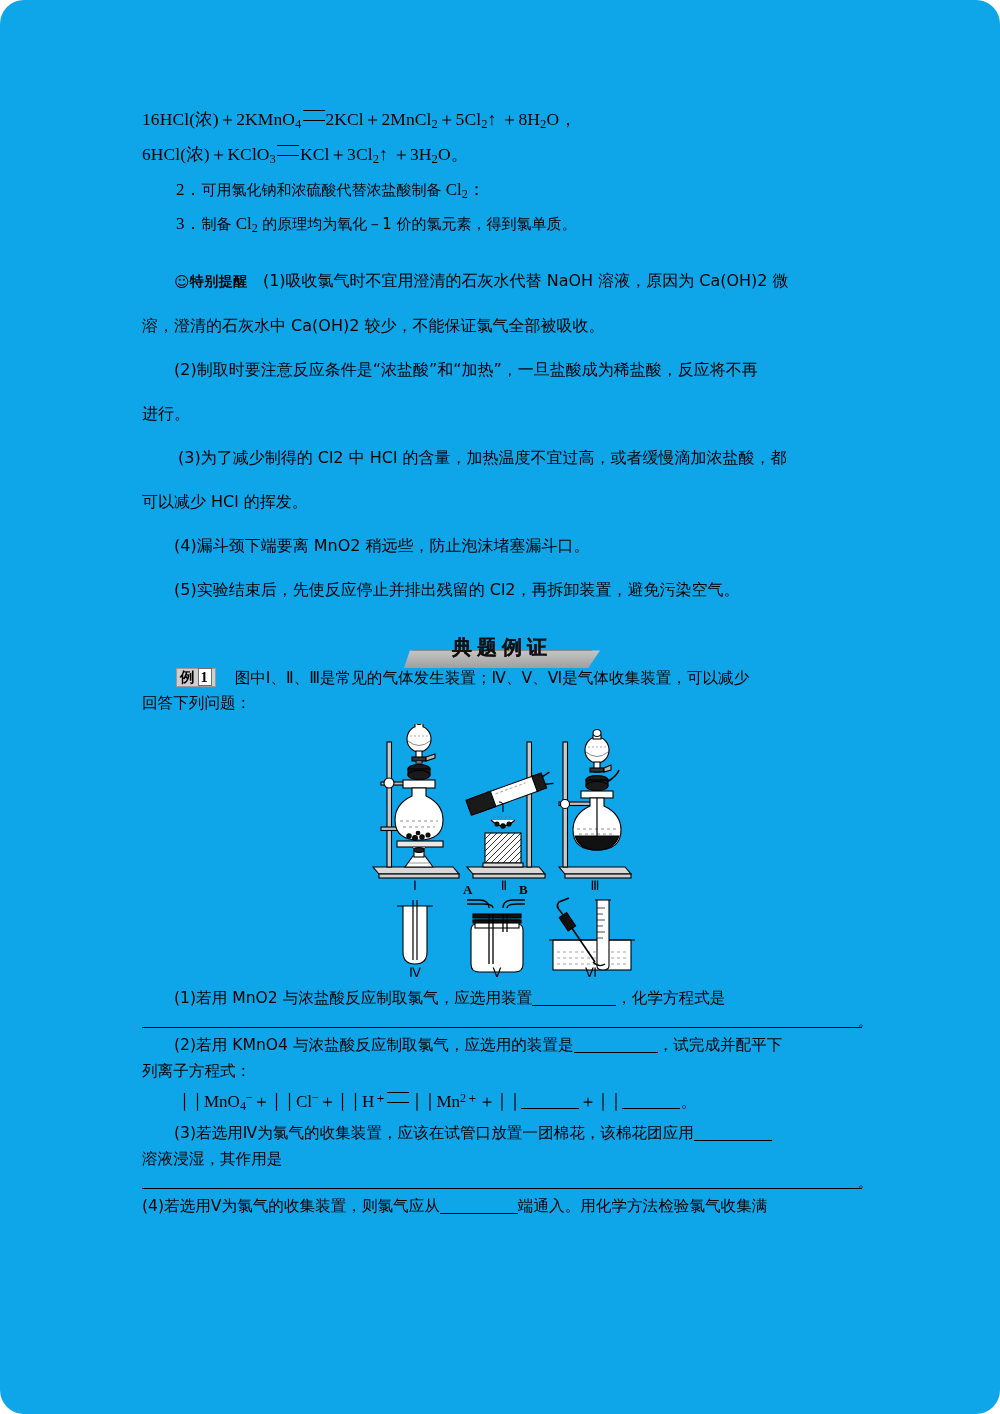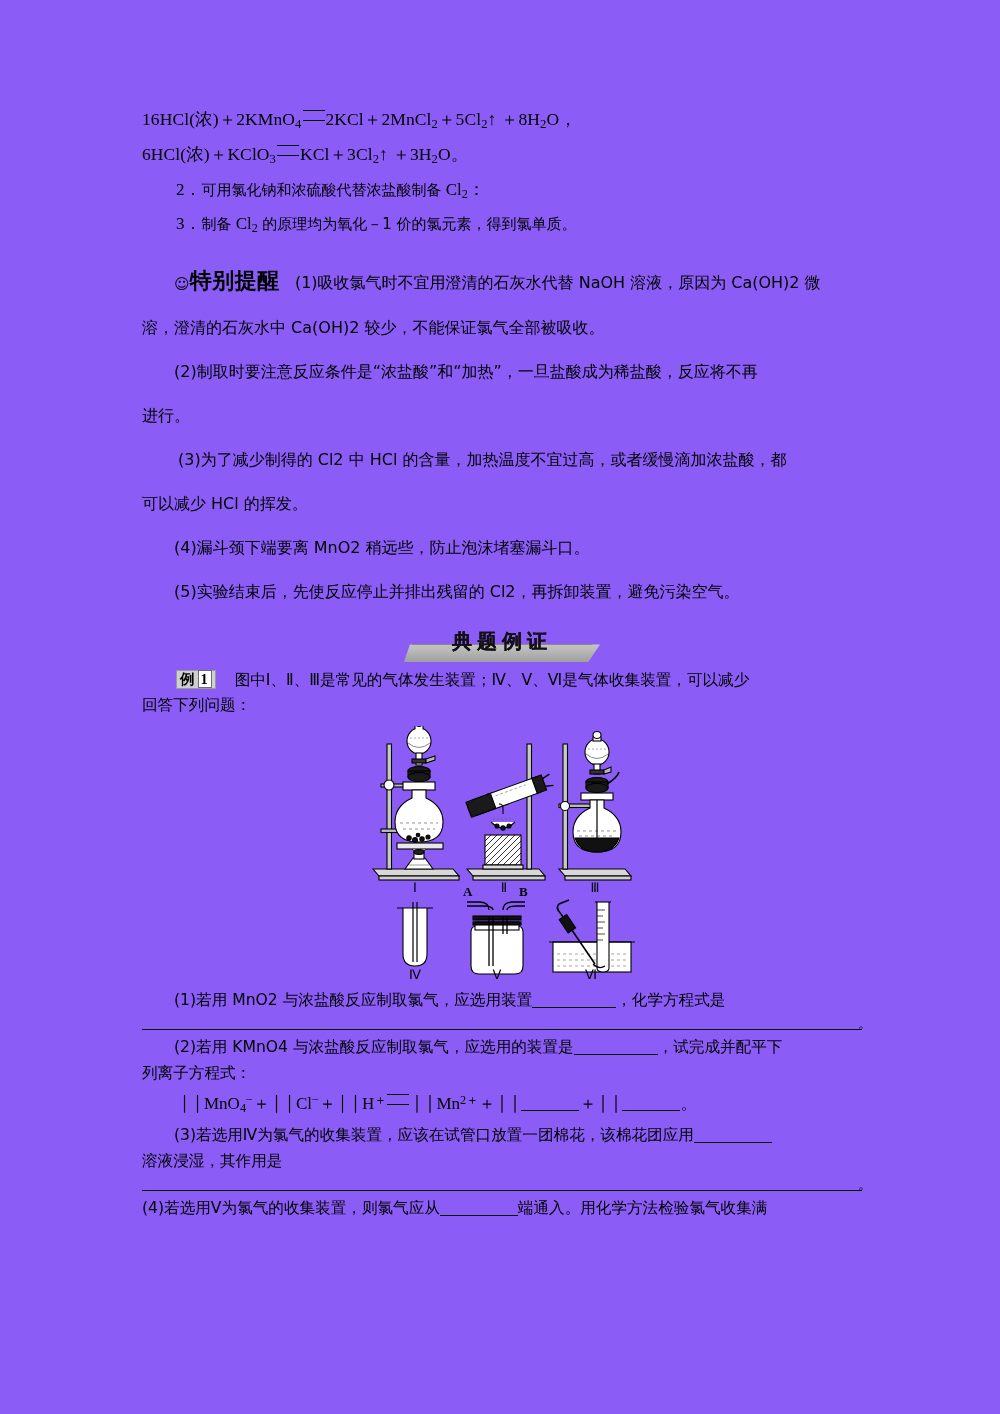--- a/index.html
+++ b/index.html
@@ -8,24 +8,25 @@
     background: #ffffff;
   }
   body {
     font-family: "Liberation Serif", "DejaVu Serif", serif;
     color: #000000;
   }
   .page {
     position: relative;
     width: 1000px;
     height: 1414px;
-    background: #8b5cf6;
+    background: #0ea5e9;
     overflow: hidden;
     box-sizing: border-box;
     padding: 0;
+    border-radius: 24px;
   }
   .content {
     position: absolute;
     left: 142px;
     top: 104px;
     width: 720px;
   }
 
   
   .eq-line {
@@ -86,21 +87,21 @@
   .tip-block { margin-top: 16px; }
   .tip-para {
     font-family: "DejaVu Sans", "Liberation Sans", sans-serif;
     font-size: 16px;
     line-height: 44px;
     text-align: justify;
   }
   .tip-head-line { padding-left: 32px; }
   .tip-label {
     font-weight: bold;
-    font-size: 22px;
+    font-size: 14px;
     letter-spacing: 0.5px;
   }
   .smiley {
     font-size: 15px;
     vertical-align: -1px;
   }
   .ind { padding-left: 32px; }
   .ind2 { padding-left: 36px; }
 
   
@@ -109,21 +110,21 @@
     height: 40px;
     margin-top: 12px;
     margin-bottom: 2px;
   }
   .banner {
     position: absolute;
     left: 50%;
     transform: translateX(-50%);
     width: 196px;
     height: 30px;
-    top: 6px;
+    top: 14px;
   }
   .banner .shape {
     position: absolute;
     inset: 0;
     background: linear-gradient(180deg, #d6d6d6 0%, #bdbdbd 55%, #9f9f9f 100%);
     clip-path: polygon(3% 42%, 100% 42%, 94% 100%, 0% 100%);
   }
   .banner .shape2 {
     position: absolute;
     left: 8px; right: 8px;

